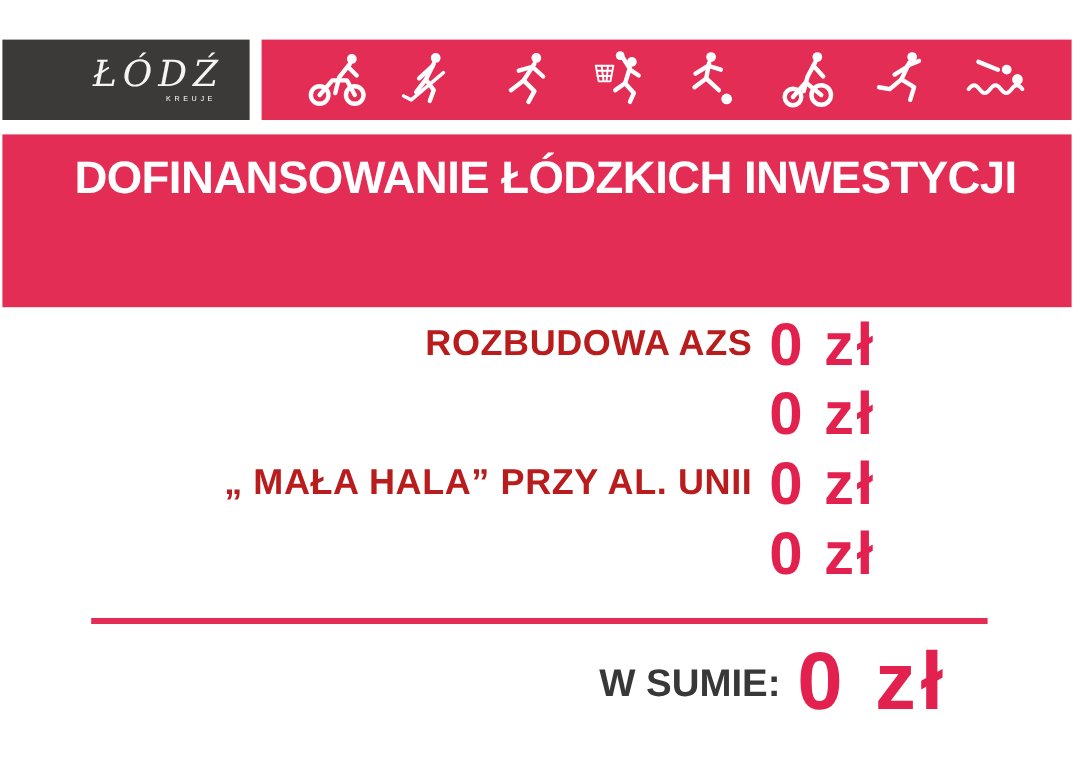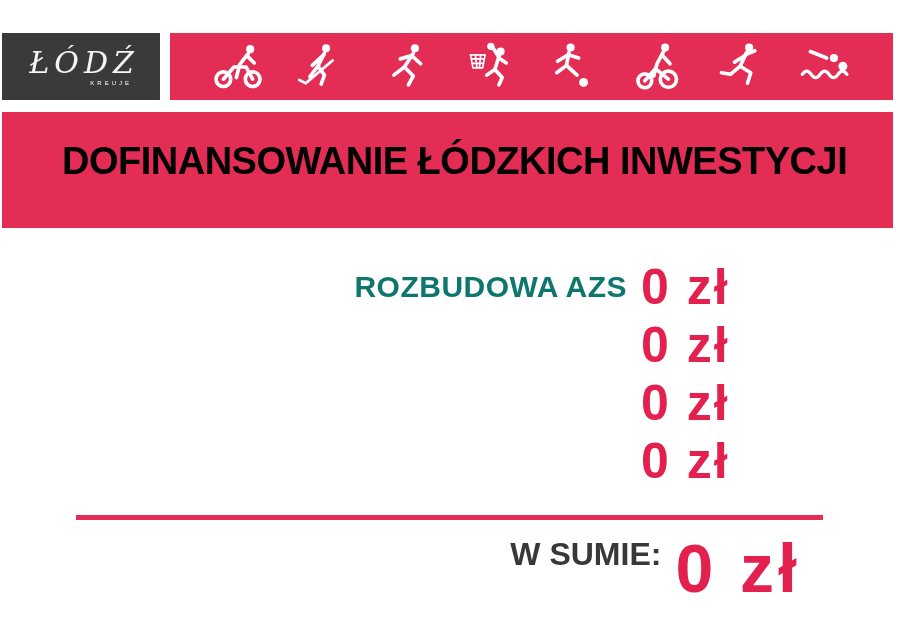--- a/index.html
+++ b/index.html
@@ -4,59 +4,59 @@
 <style>
   html,body{margin:0;padding:0;background:#ffffff;}
   .canvas{
     position:relative;width:900px;height:636px;background:#ffffff;overflow:hidden;
     font-family:"Liberation Sans","DejaVu Sans",sans-serif;
   }
   
   .header{position:absolute;top:33px;left:2px;width:891px;height:67px;display:flex;gap:10px;}
   .logo-box{
     width:158px;height:67px;background:#3b3a39;color:#fff;flex:0 0 auto;
-    display:flex;flex-direction:column;align-items:center;justify-content:center;
+    display:flex;flex-direction:column;align-items:center;justify-content:center;padding-left:48px;
   }
   .logo-word{
     font-family:"DejaVu Serif","Liberation Serif",serif;font-style:italic;font-weight:normal;
     font-size:30px;line-height:30px;letter-spacing:5px;color:#fff;opacity:.95;margin-left:6px;
   }
   .logo-sub{
     font-size:6px;letter-spacing:3px;margin-top:2px;align-self:flex-end;margin-right:28px;color:#fff;
   }
   .icon-bar{
     flex:1;background:#e42d55;display:flex;align-items:center;
     justify-content:space-evenly;padding:0 10px;
   }
   .icon-bar svg{display:block;}
   
   .banner{
-    position:absolute;top:112px;left:2px;width:891px;height:116px;background:#e42d55;
-    color:#000000;box-sizing:border-box;padding:25px 0 0 60px;
+    position:absolute;top:112px;left:2px;width:891px;height:144px;background:#e42d55;
+    color:#ffffff;box-sizing:border-box;padding:13px 0 0 60px;
   }
   .banner div{
     font-weight:bold;font-size:38px;line-height:49px;letter-spacing:-0.5px;white-space:nowrap;
   }
   
   .items{position:absolute;top:258px;left:0;width:900px;}
   .item{
     height:58px;display:flex;align-items:center;justify-content:flex-end;
     box-sizing:border-box;padding-right:153px;
   }
   .item-label{
-    font-weight:bold;font-size:30px;color:#0f766e;letter-spacing:0.5px;white-space:nowrap;
+    font-weight:bold;font-size:30px;color:#b91c1c;letter-spacing:0.5px;white-space:nowrap;
   }
   .item-value{
     width:106px;margin-left:14px;font-weight:bold;font-size:50px;line-height:1;
     color:#e2214f;letter-spacing:2px;white-space:nowrap;
   }
   
   .divider{position:absolute;top:515px;left:76px;width:747px;height:5px;background:#e42d55;}
   .total{
-    position:absolute;top:536px;right:99px;display:flex;
+    position:absolute;top:536px;right:110px;display:flex;align-items:flex-end;
   }
   .total-label{
     font-weight:bold;font-size:32px;color:#383838;margin:0 14px 13px 0;white-space:nowrap;
   }
   .total-value{
     font-weight:bold;font-size:68px;line-height:0.95;color:#e2214f;letter-spacing:4px;white-space:nowrap;
   }
 </style>
 </head>
 <body>
@@ -159,20 +159,21 @@
 
   <div class="items">
     <div class="item">
       <span class="item-label">ROZBUDOWA AZS</span>
       <span class="item-value">0 zł</span>
     </div>
     <div class="item">
       <span class="item-value">0 zł</span>
     </div>
     <div class="item">
+      <span class="item-label">„ MAŁA HALA” PRZY AL. UNII</span>
       <span class="item-value">0 zł</span>
     </div>
     <div class="item">
       <span class="item-value">0 zł</span>
     </div>
   </div>
 
   <div class="divider"></div>
   <div class="total">
     <span class="total-label">W SUMIE:</span>

